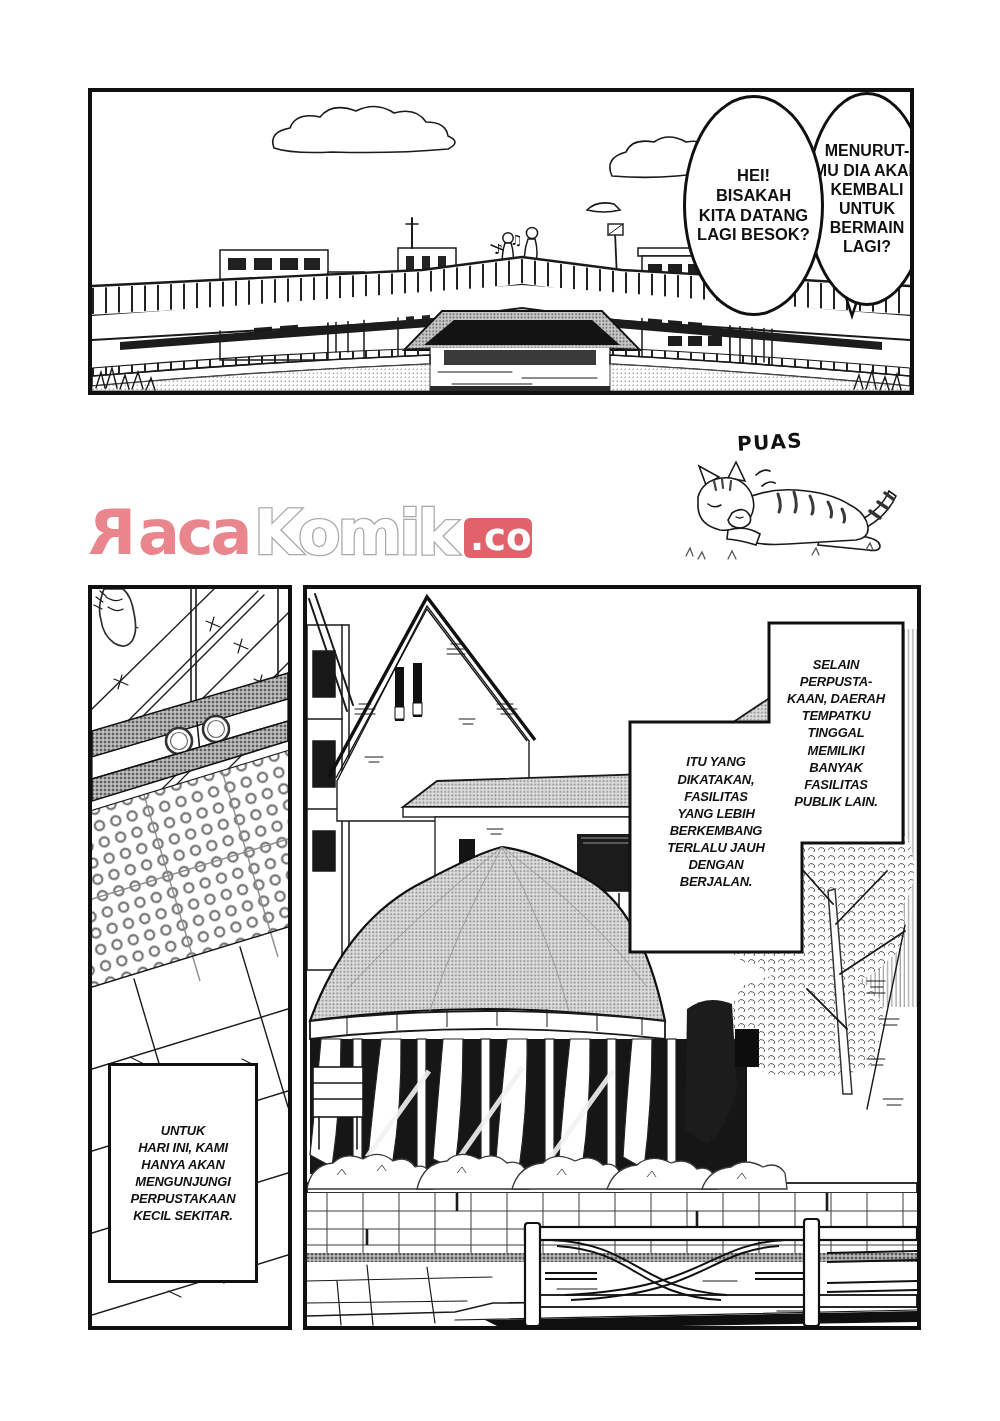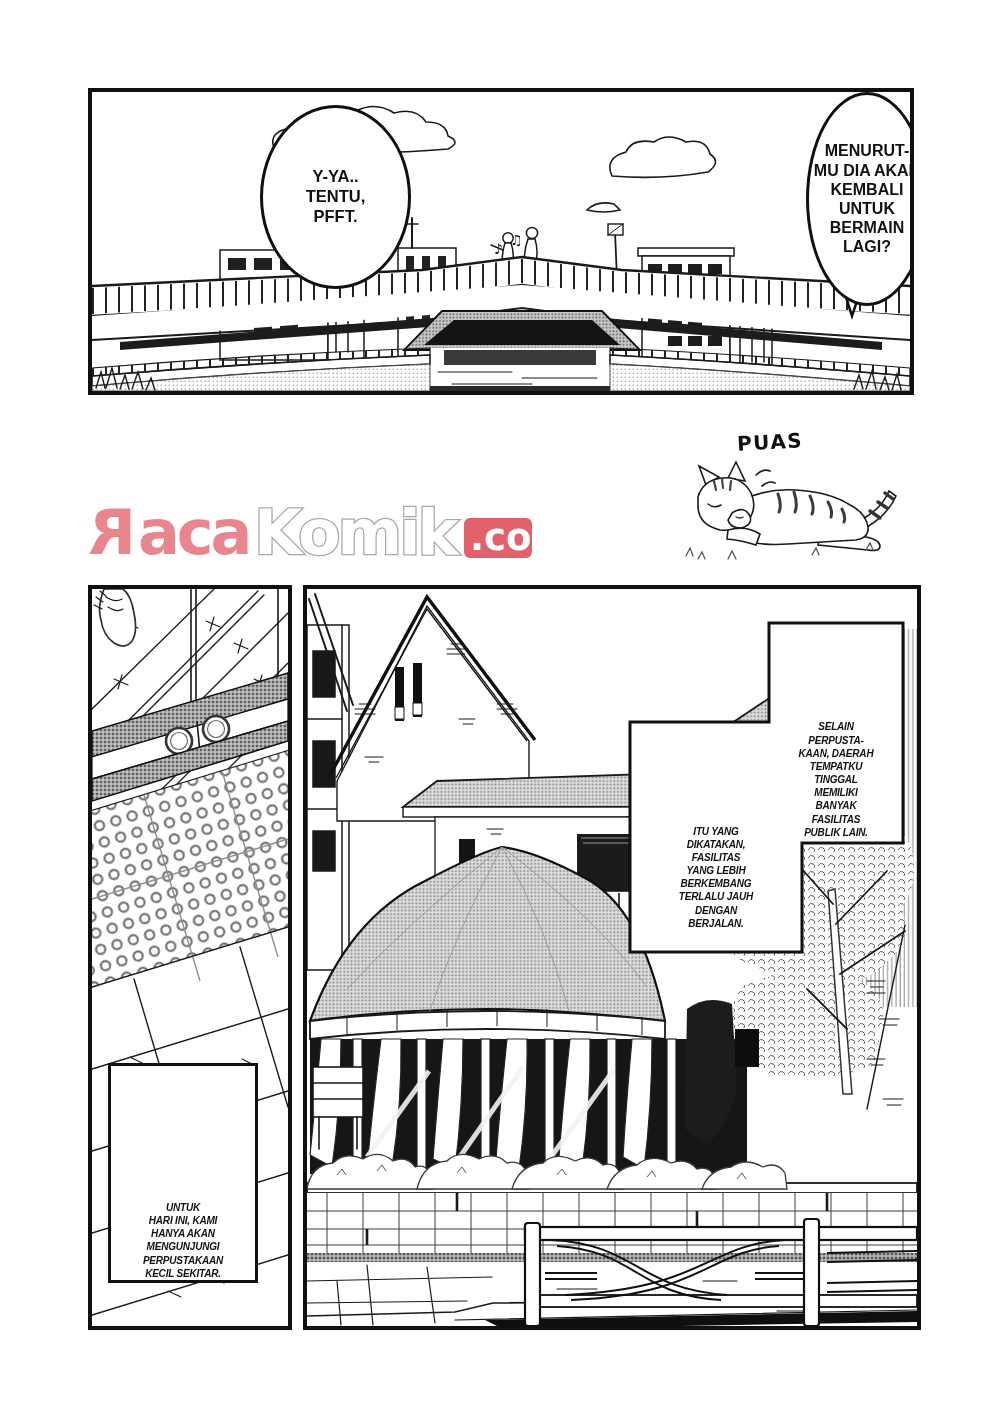--- a/index.html
+++ b/index.html
@@ -6,22 +6,22 @@
   .page{position:relative;width:1000px;height:1421px;background:#fff;overflow:hidden;
         font-family:"Liberation Sans",sans-serif;color:#111;}
   .panel{position:absolute;background:#fff;border:4px solid #101010;box-sizing:border-box;overflow:hidden;}
   .panel svg{position:absolute;left:0;top:0;}
   
   .bubble{position:absolute;background:#fff;border:3px solid #101010;border-radius:50%;
           display:flex;align-items:center;justify-content:center;text-align:center;
           font-weight:bold;font-size:16.5px;line-height:1.2;white-space:pre-line;z-index:3;}
   .bubble.small{font-size:16px;}
   
-  .caption{position:absolute;display:flex;align-items:flex-end;justify-content:center;text-align:center;
-           font-weight:bold;font-style:italic;font-size:10px;line-height:1.32;white-space:pre-line;
+  .caption{position:absolute;display:flex;align-items:center;justify-content:center;text-align:center;
+           font-weight:bold;font-style:italic;font-size:13px;line-height:1.32;white-space:pre-line;
            letter-spacing:-0.2px;z-index:4;}
   .caption.boxed{background:#fff;border:3px solid #101010;box-sizing:border-box;}
   
   .sfx{position:absolute;font-weight:bold;font-size:20px;letter-spacing:1.5px;transform:rotate(-3deg);
        font-family:"DejaVu Sans",sans-serif;}
   
   .logo{position:absolute;left:86px;top:492px;}
   .cat{position:absolute;left:670px;top:455px;}
   .ln{stroke:#1a1a1a;fill:none;stroke-linecap:round;}
 </style>
@@ -156,29 +156,30 @@
         <rect x="338" y="294" width="180" height="5" fill="#2a2a2a"></rect>
       </g>
 
       <g class="ln" stroke-width="1.4">
         <path d="M4,296 l5,-16 l4,16 M14,296 l6,-20 l5,20 M28,297 l5,-14 l4,14 M40,297 l6,-17 l5,17 M54,298 l5,-12 l4,12"></path>
         <path d="M762,297 l5,-14 l4,14 M774,297 l6,-18 l4,18 M788,298 l5,-13 l4,13 M800,298 l5,-16 l4,16"></path>
       </g>
 
       <polygon points="742,168 760,224 778,170" fill="#fff" stroke="#101010" stroke-width="2.5"></polygon>
     </svg>
-    <div class="bubble" style="left:168px;top:13px;width:145px;height:178px;z-index:3;"><span>Y-YA..
-TENTU,
-PFFT.</span></div>
     <div class="bubble small" style="left:714px;top:0px;width:116px;height:208px;z-index:2;"><span>MENURUT-
 MU DIA AKAN
 KEMBALI
 UNTUK
 BERMAIN
 LAGI?</span></div>
+    <div class="bubble" style="left:591px;top:3px;width:135px;height:215px;z-index:3;"><span>HEI!
+BISAKAH
+KITA DATANG
+LAGI BESOK?</span></div>
   </div>
 
   <div class="sfx" style="left:737px;top:430px;"><span>PUAS</span></div>
 
   <svg class="cat" width="235" height="122" viewBox="0 0 235 122">
     <g class="ln" stroke="#3f3f3f" stroke-width="1.6">
 
       <path d="M180,70 Q210,58 219,36 L226,41 Q216,64 186,78 Z" fill="#fff"></path>
       <path d="M200,56 l10,7 M208,47 l9,6 M215,38 l8,6" stroke-width="3.4" stroke="#333"></path>
 

